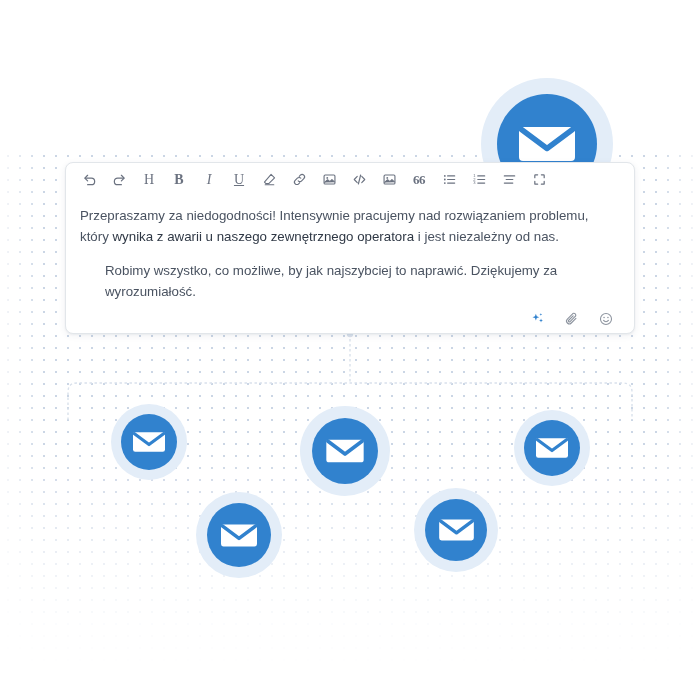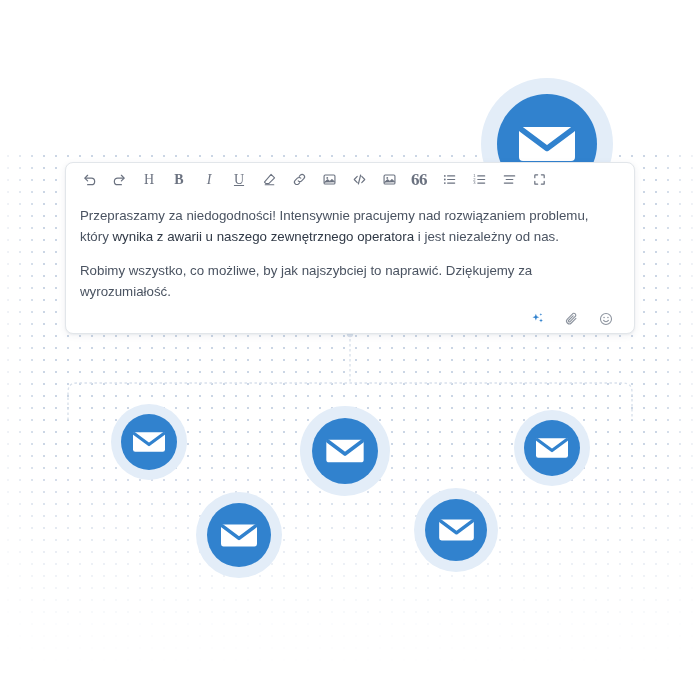--- a/index.html
+++ b/index.html
@@ -112,34 +112,34 @@
     justify-content: center;
     color: #6b7280;
     border-radius: 3px;
     cursor: pointer;
     font-size: 13px;
   }
   .tb-btn svg { display: block; }
   .tb-btn.quote-btn {
     font-family: "Liberation Serif", serif;
     font-weight: 700;
-    font-size: 17px;
+    font-size: 13px;
     color: #6b7280;
     letter-spacing: -.5px;
   }
 
   .editor-body {
     flex: 1 1 auto;
     padding: 10px 14px 0 14px;
     font-size: 13.3px;
     line-height: 1.55;
     color: #4a5361;
   }
   .editor-body p { margin: 0 0 14px 0; }
-  .editor-body p:last-child { margin-bottom: 0; }
+  .editor-body p:last-child { margin-bottom: 0; margin-left: 25px; }
   .editor-body b { color: #2f3845; font-weight: 400; }
 
   .editor-actions {
     height: 34px;
     display: flex;
     align-items: center;
     justify-content: flex-end;
     gap: 14px;
     padding: 0 18px 6px 0;
     flex: 0 0 auto;

